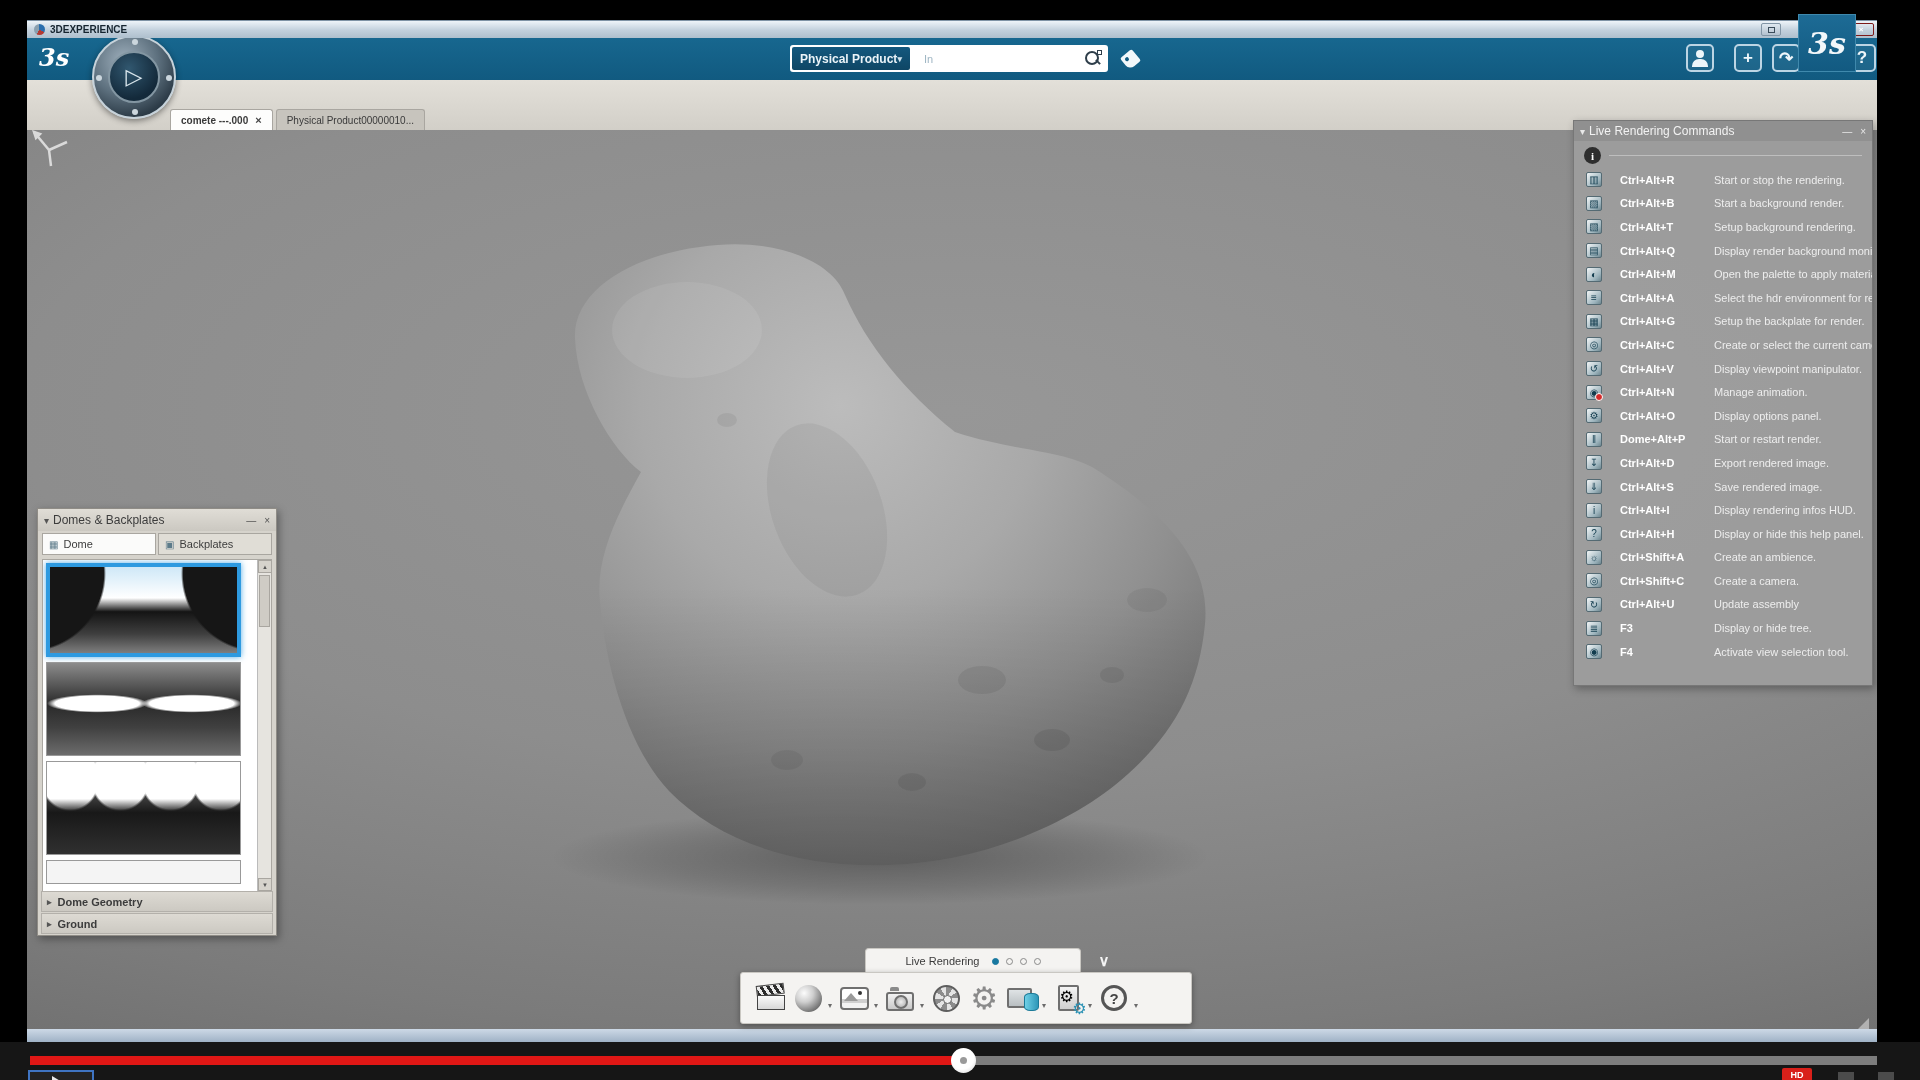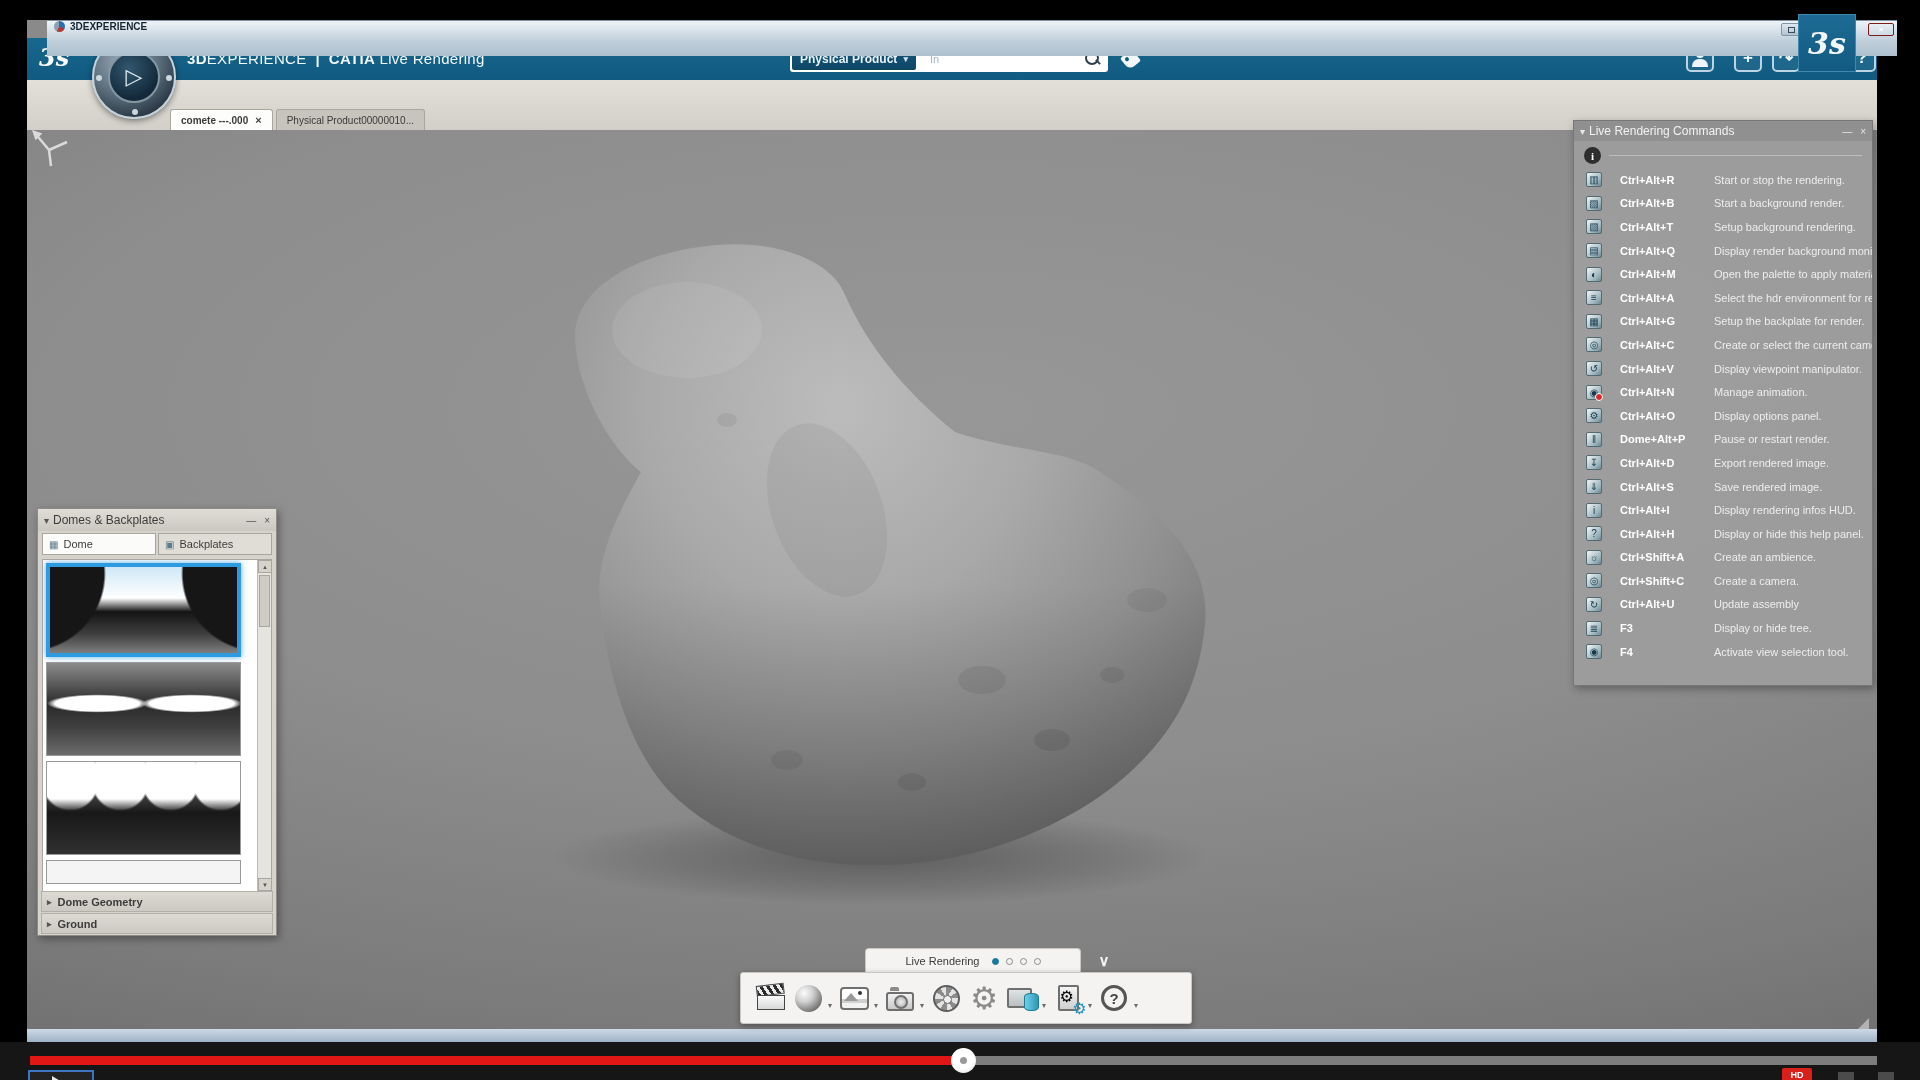--- a/index.html
+++ b/index.html
@@ -1,23 +1,23 @@
 <!DOCTYPE html>
 <html><head>
 <meta charset="utf-8">
 <style>
   html,body{margin:0;padding:0;background:#000;width:1920px;height:1080px;overflow:hidden;
     font-family:"Liberation Sans",sans-serif;-webkit-font-smoothing:antialiased;}
   *{box-sizing:border-box;}
   #app{position:absolute;left:27px;top:20px;width:1850px;height:1022px;background:#8a8a8a;}
 
   
-  .titlebar{position:absolute;left:0;top:0;width:100%;height:36px;
+  .titlebar{position:absolute;left:0;top:0;width:100%;height:18px;
     background:linear-gradient(#eef4f9,#c2d0dc 55%,#aebfcd);border-top:1px solid #7f93a5;
-    display:flex;font-size:10px;color:#15242f;font-weight:bold;z-index:30;margin-left:20px;}
+    display:flex;align-items:center;font-size:10px;color:#15242f;font-weight:bold;z-index:30;}
   .os-appicon{width:11px;height:11px;border-radius:50%;margin:0 5px 0 7px;
     background:conic-gradient(#2b6fae 0 120deg,#b23a33 120deg 210deg,#8aa0b0 210deg 360deg);}
   .win-btn{position:absolute;top:2px;height:13px;display:flex;align-items:center;justify-content:center;
     font-size:8px;color:#fff;border-radius:2px;}
   .btn-restore{right:96px;width:20px;background:linear-gradient(#dfe8f0,#b3c2cf);border:1px solid #8296a6;color:#3a4c5a;}
   .btn-restore i{width:7px;height:6px;border:1px solid #3a4c5a;display:block;}
   .btn-close{right:3px;width:26px;background:linear-gradient(#f0memo 0,#e66 0) , linear-gradient(#f28d85,#c1272d 60%,#a51e23);border:1px solid #7d1a1a;font-weight:bold;}
 
   
   .badge3ds{position:absolute;left:1771px;top:-6px;width:58px;height:58px;z-index:40;
@@ -33,21 +33,21 @@
     border:2px solid #c6d2da;box-shadow:0 2px 6px rgba(0,0,0,.45);}
   .compass .inner{position:absolute;left:14px;top:14px;width:52px;height:52px;border-radius:50%;
     background:radial-gradient(circle at 40% 32%,#31576f,#13293a 70%);border:2px solid #8396a2;
     display:flex;align-items:center;justify-content:center;color:#dce8ee;font-size:22px;}
   .compass .tick{position:absolute;width:6px;height:6px;border-radius:50%;background:#cbd6dd;}
   .app-title{position:absolute;left:160px;top:0;height:42px;line-height:42px;color:#f2f8fb;font-size:15px;letter-spacing:.3px;}
   .app-title b{font-weight:bold;}
   .searchbox{position:absolute;left:763px;top:7px;width:318px;height:27px;background:#fff;border-radius:3px;
     display:flex;align-items:center;padding:2px;}
   .scope-btn{height:23px;background:linear-gradient(#14587e,#0e4665);color:#eaf3f8;font-size:12px;font-weight:bold;
-    border-radius:2px;display:flex;align-items:center;padding:0 8px;gap:6px;}
+    border-radius:2px;display:flex;align-items:center;padding:0 8px;gap:0;}
   .scope-btn .dd-car{font-size:9px;color:#cfe2ec;}
   .searchbox input{flex:1;border:0;outline:none;font-size:11px;color:#333;padding:0 14px;min-width:0;}
   .searchbox input::placeholder{color:#9fb6c4;}
   .mag{position:relative;width:18px;height:18px;margin-right:4px;}
   .mag::before{content:"";position:absolute;left:1px;top:1px;width:10px;height:10px;border:2px solid #2e3e4a;border-radius:50%;}
   .mag::after{content:"";position:absolute;left:11px;top:11px;width:6px;height:2px;background:#2e3e4a;transform:rotate(45deg);}
   .mag i{position:absolute;right:0;top:0;width:5px;height:5px;border:1px solid #2e3e4a;background:#fff;display:block;}
   .tag-btn{position:absolute;left:1090px;top:9px;width:26px;height:24px;display:flex;align-items:center;justify-content:center;}
   .tag-shape{width:15px;height:15px;background:#f2f7fa;border-radius:2px 2px 2px 6px;transform:rotate(-40deg);position:relative;}
   .tag-shape::after{content:"";position:absolute;left:3px;top:3px;width:4px;height:4px;border-radius:50%;background:#115a80;}
@@ -210,25 +210,20 @@
   </div>
 
   <div class="header">
     <span class="brand-small logo3ds-text">3s</span>
     <div class="compass">
       <span class="tick" style="left:38px;top:2px;"></span>
       <span class="tick" style="left:38px;bottom:2px;"></span>
       <span class="tick" style="left:2px;top:38px;"></span>
       <span class="tick" style="right:2px;top:38px;"></span>
       <div class="inner">▷</div>
-    </div>
-    <div class="app-title">
-      <b>3D</b><span>EXPERIENCE</span>&nbsp;
-      <b>|</b>&nbsp;
-      <b>CATIA</b>&nbsp;<span>Live Rendering</span>
     </div>
     <div class="searchbox">
       <div class="scope-btn">
         <span>Physical Product</span>
         <span class="dd-car">▾</span>
       </div>
       <input type="text" placeholder="In" style="">
       <span class="mag">
           <i></i>
         </span>
@@ -438,21 +433,21 @@
           <span class="sc-desc">Manage animation.</span>
         </div>
         <div class="sc-row">
           <span class="sc-icon">⚙</span>
           <span class="sc-keys">Ctrl+Alt+O</span>
           <span class="sc-desc">Display options panel.</span>
         </div>
         <div class="sc-row">
           <span class="sc-icon">‖</span>
           <span class="sc-keys">Dome+Alt+P</span>
-          <span class="sc-desc">Pause or restart render.</span>
+          <span class="sc-desc">Start or restart render.</span>
         </div>
         <div class="sc-row">
           <span class="sc-icon">↧</span>
           <span class="sc-keys">Ctrl+Alt+D</span>
           <span class="sc-desc">Export rendered image.</span>
         </div>
         <div class="sc-row">
           <span class="sc-icon">⇓</span>
           <span class="sc-keys">Ctrl+Alt+S</span>
           <span class="sc-desc">Save rendered image.</span>

